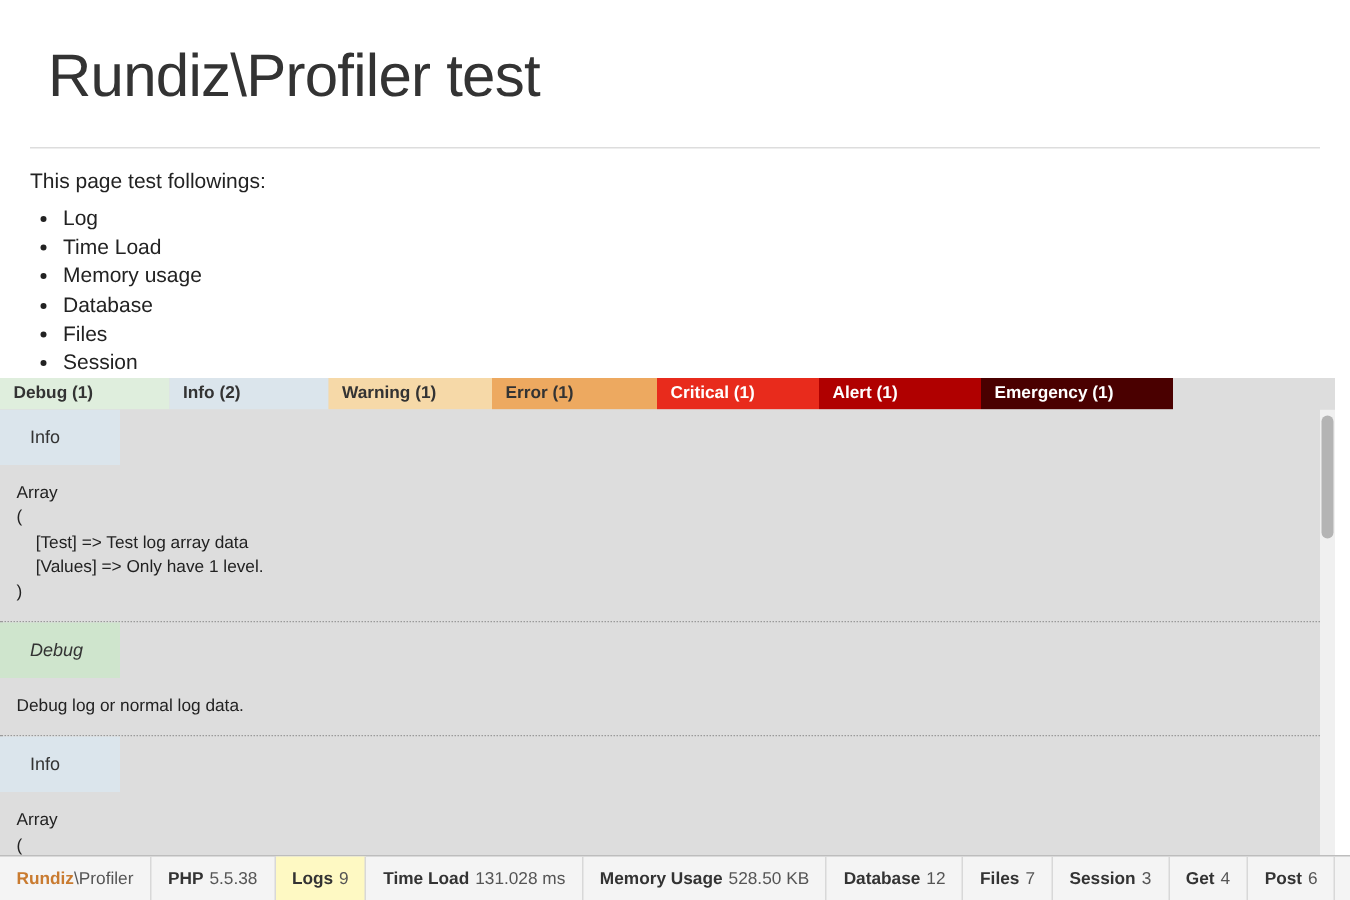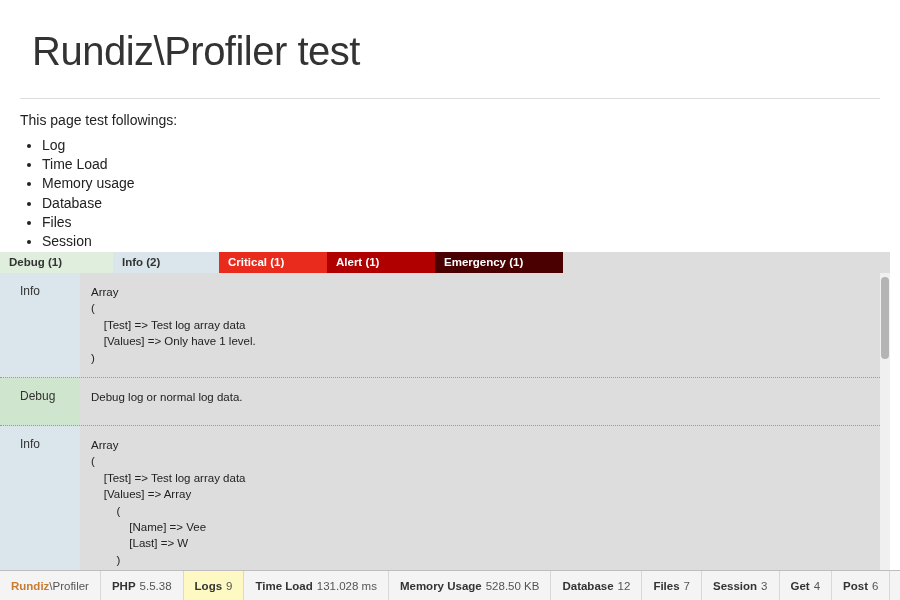--- a/index.html
+++ b/index.html
@@ -96,20 +96,21 @@
     background: #dddddd;
     overflow: hidden;
   }
 
   .log-row {
     display: flex;
     align-items: stretch;
     border-bottom: 1px dotted #9a9a9a;
     background: #dddddd;
     box-sizing: border-box;
+    flex-direction: column;
   }
 
   .log-level-cell {
     width: 80px;
     min-width: 80px;
     box-sizing: border-box;
     padding: 11px 0 11px 20px;
     font-size: 12px;
     color: #333333;
     line-height: 15px;
@@ -121,21 +122,21 @@
     padding: 11px 12px 11px 11px;
     font-size: 11.5px;
     color: #222222;
     line-height: 16.4px;
     white-space: pre;
     font-family: "Liberation Sans", sans-serif;
   }
 
   
   .lvl-info   { background: #dbe5ec; }
-  .lvl-debug  { background: #cfe5cd; }
+  .lvl-debug  { background: #cfe5cd; font-style: italic; }
 
   
   .vscroll-track {
     position: absolute;
     right: 0;
     top: 0;
     width: 10px;
     height: 309px;
     background: #f0f0f0;
   }
@@ -217,20 +218,22 @@
         <li>Session</li>
         <li>Get</li>
       </ul>
   </div>
 
   <div class="profiler-panel">
 
     <div class="level-tabs">
         <div class="level-tab" style="background: rgb(223, 238, 221); color: rgb(51, 51, 51); width: 113px; min-width: 113px;">Debug (1)</div>
         <div class="level-tab" style="background: rgb(219, 229, 236); color: rgb(51, 51, 51); width: 106px; min-width: 106px;">Info (2)</div>
+        <div class="level-tab" style="background: rgb(246, 217, 168); color: rgb(51, 51, 51); width: 109px; min-width: 109px;">Warning (1)</div>
+        <div class="level-tab" style="background: rgb(237, 169, 96); color: rgb(51, 51, 51); width: 110px; min-width: 110px;">Error (1)</div>
         <div class="level-tab" style="background: rgb(232, 43, 28); color: rgb(255, 255, 255); width: 108px; min-width: 108px;">Critical (1)</div>
         <div class="level-tab" style="background: rgb(176, 0, 0); color: rgb(255, 255, 255); width: 108px; min-width: 108px;">Alert (1)</div>
         <div class="level-tab" style="background: rgb(74, 0, 0); color: rgb(255, 255, 255); width: 128px; min-width: 128px;">Emergency (1)</div>
       </div>
 
     <div class="log-scroll">
       <div class="log-list">
           <div class="log-row" style="min-height: 100px;">
             <div class="log-level-cell lvl-info">Info</div>
             <div class="log-msg-cell">Array

